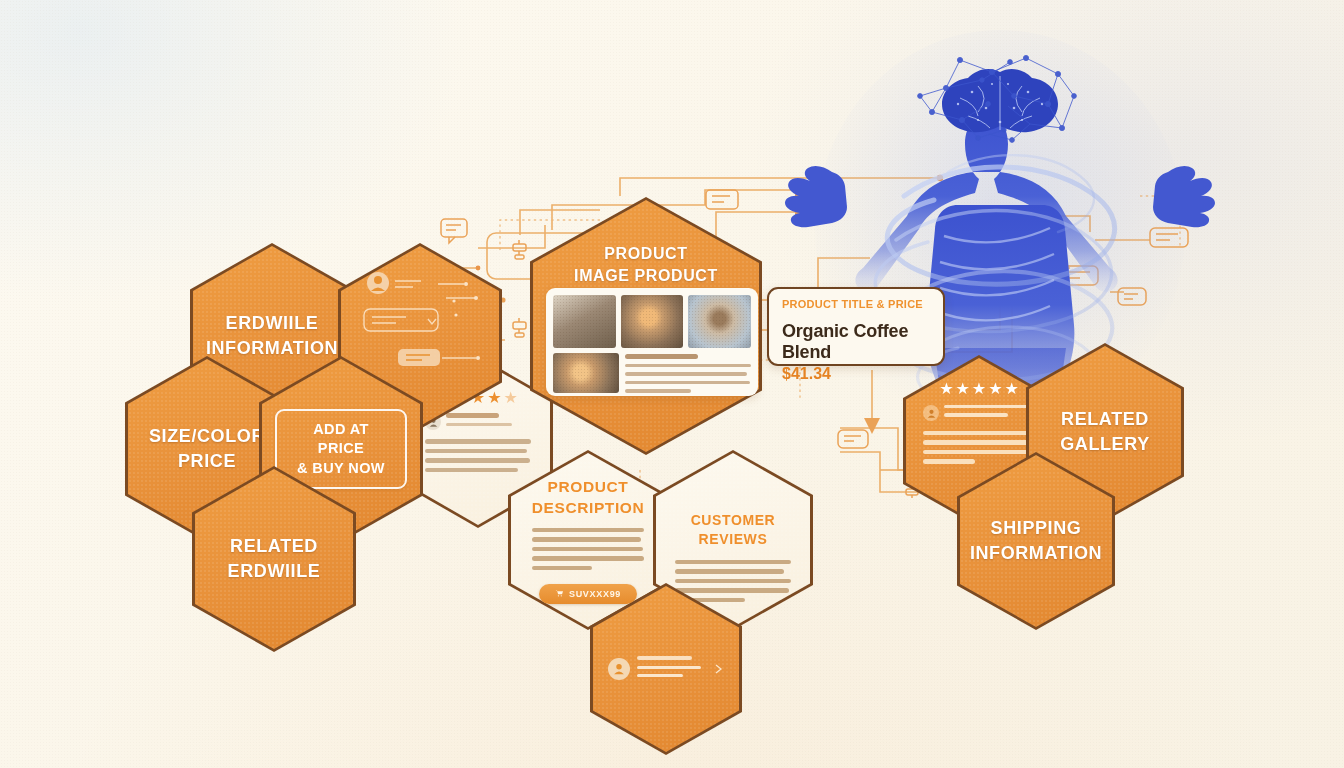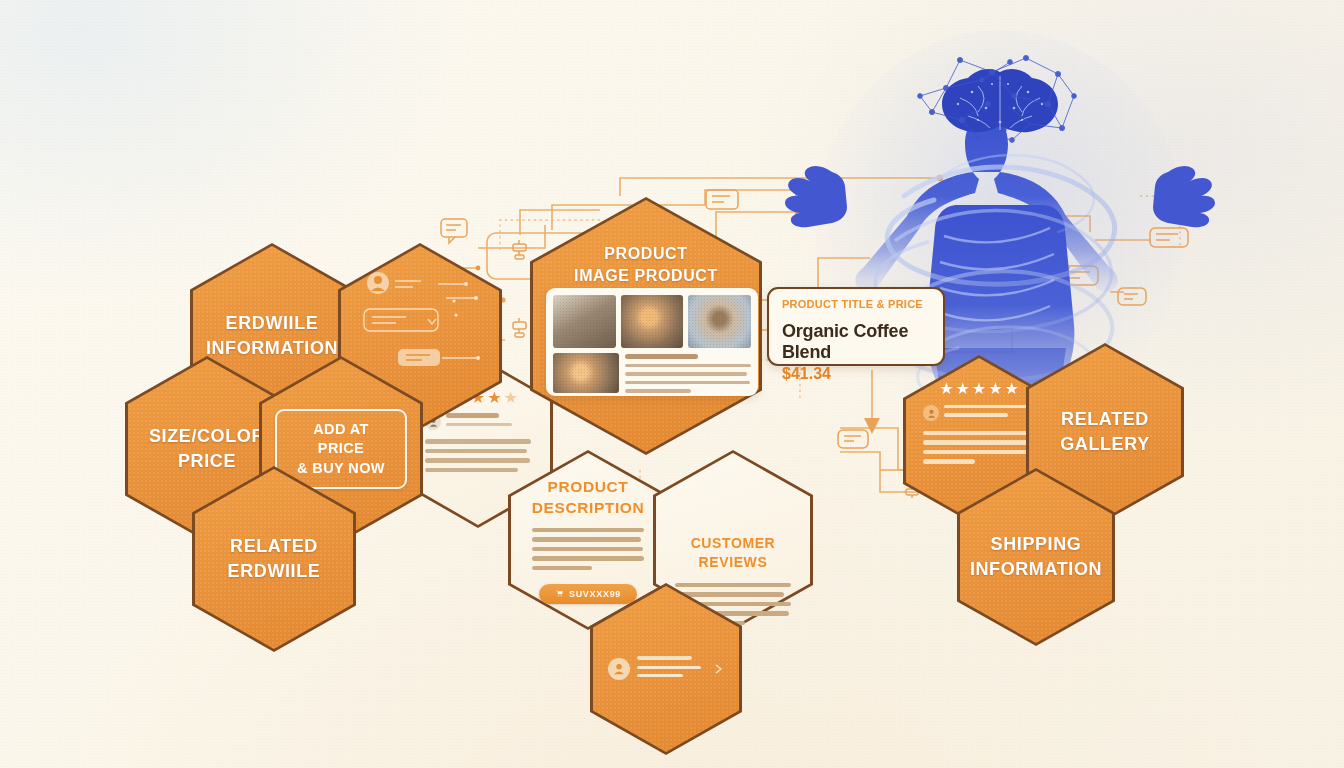--- a/index.html
+++ b/index.html
@@ -498,21 +498,21 @@
             <circle cx="11" cy="12" r="1.1"></circle>
         </svg>
         <span>SUVXXX99</span>
       </div>
     </div>
   </div>
 
   <div class="hex" style="left:653px;top:450px;width:160px;height:180px;z-index:5">
     <div class="shape border"></div>
       <div class="shape fill pale"></div>
-    <div class="content" style="justify-content:flex-end;padding:38px 22px 0">
+    <div class="content" style="justify-content:center;padding:38px 22px 0">
       <div class="hex-title amber" style="font-size:14px">CUSTOMER REVIEWS</div>
       <div style="width:100%;margin-top:10px">
         <div class="ftl blurtext" style="width:100%;background:#c9aa83"></div>
         <div class="ftl blurtext" style="width:94%;background:#c9aa83"></div>
         <div class="ftl blurtext" style="width:100%;background:#c9aa83"></div>
         <div class="ftl blurtext" style="width:98%;background:#c9aa83"></div>
         <div class="ftl blurtext" style="width:60%;background:#c9aa83"></div>
       </div>
     </div>
   </div>
@@ -574,21 +574,21 @@
 
   <div class="hex" style="left:1026px;top:343px;width:158px;height:178px">
     <div class="shape border"></div>
       <div class="shape fill"></div>
     <div class="content">
       <div class="hex-title">RELATED</div>
       <div class="hex-title">GALLERY</div>
     </div>
   </div>
 
-  <div class="hex" style="left:957px;top:468px;width:158px;height:178px">
+  <div class="hex" style="left:957px;top:452px;width:158px;height:178px">
     <div class="shape border"></div>
       <div class="shape fill"></div>
     <div class="content">
       <div class="hex-title">SHIPPING</div>
       <div class="hex-title">INFORMATION</div>
     </div>
   </div>
 
   <div class="hex" style="left:192px;top:466px;width:164px;height:186px">
     <div class="shape border"></div>

